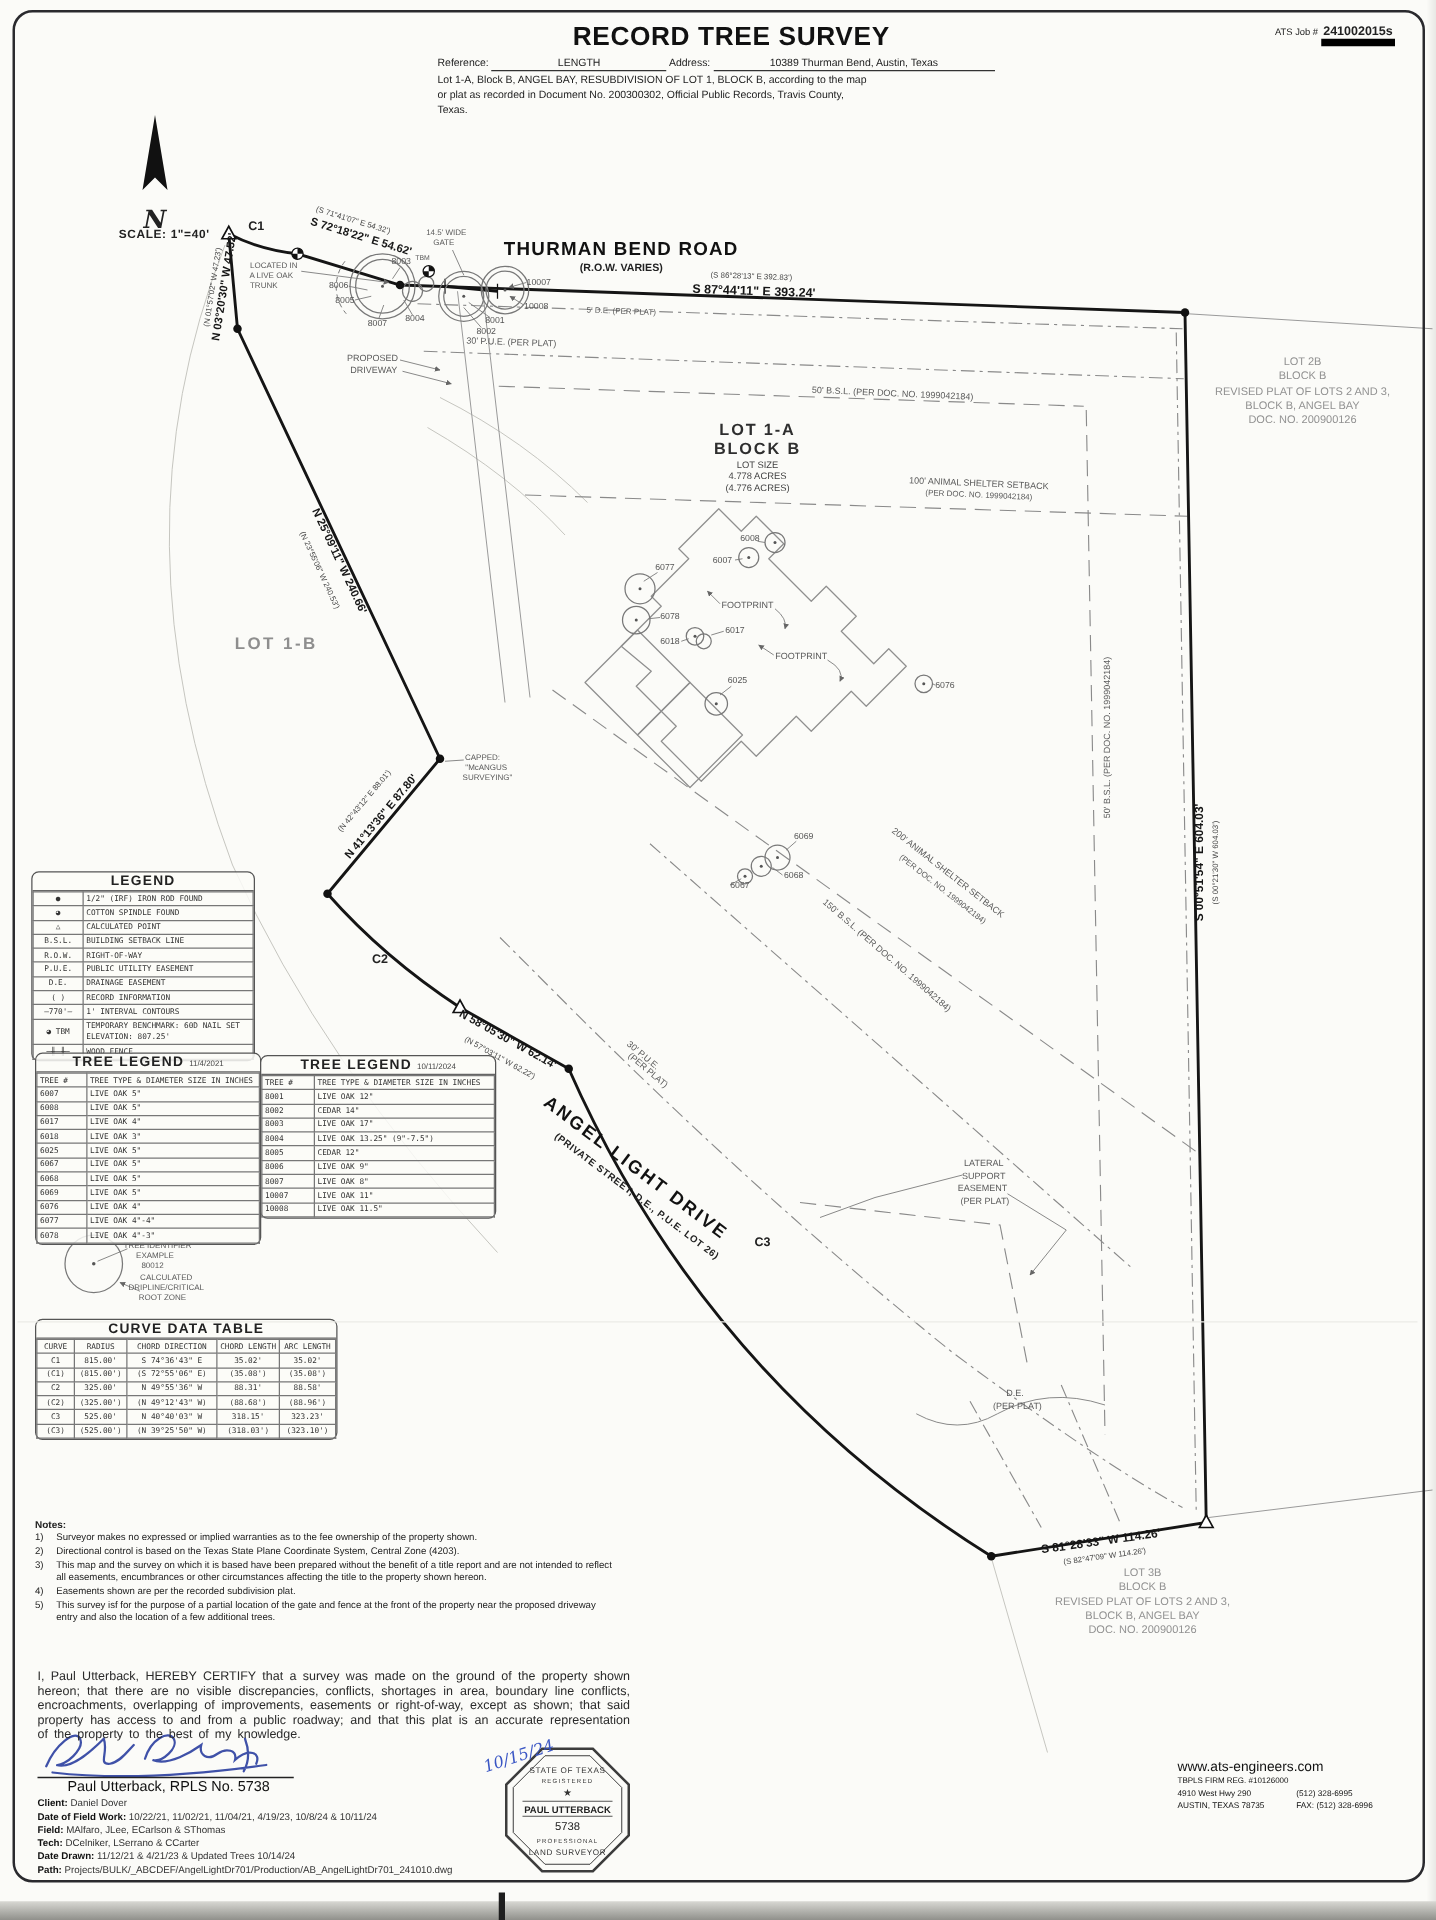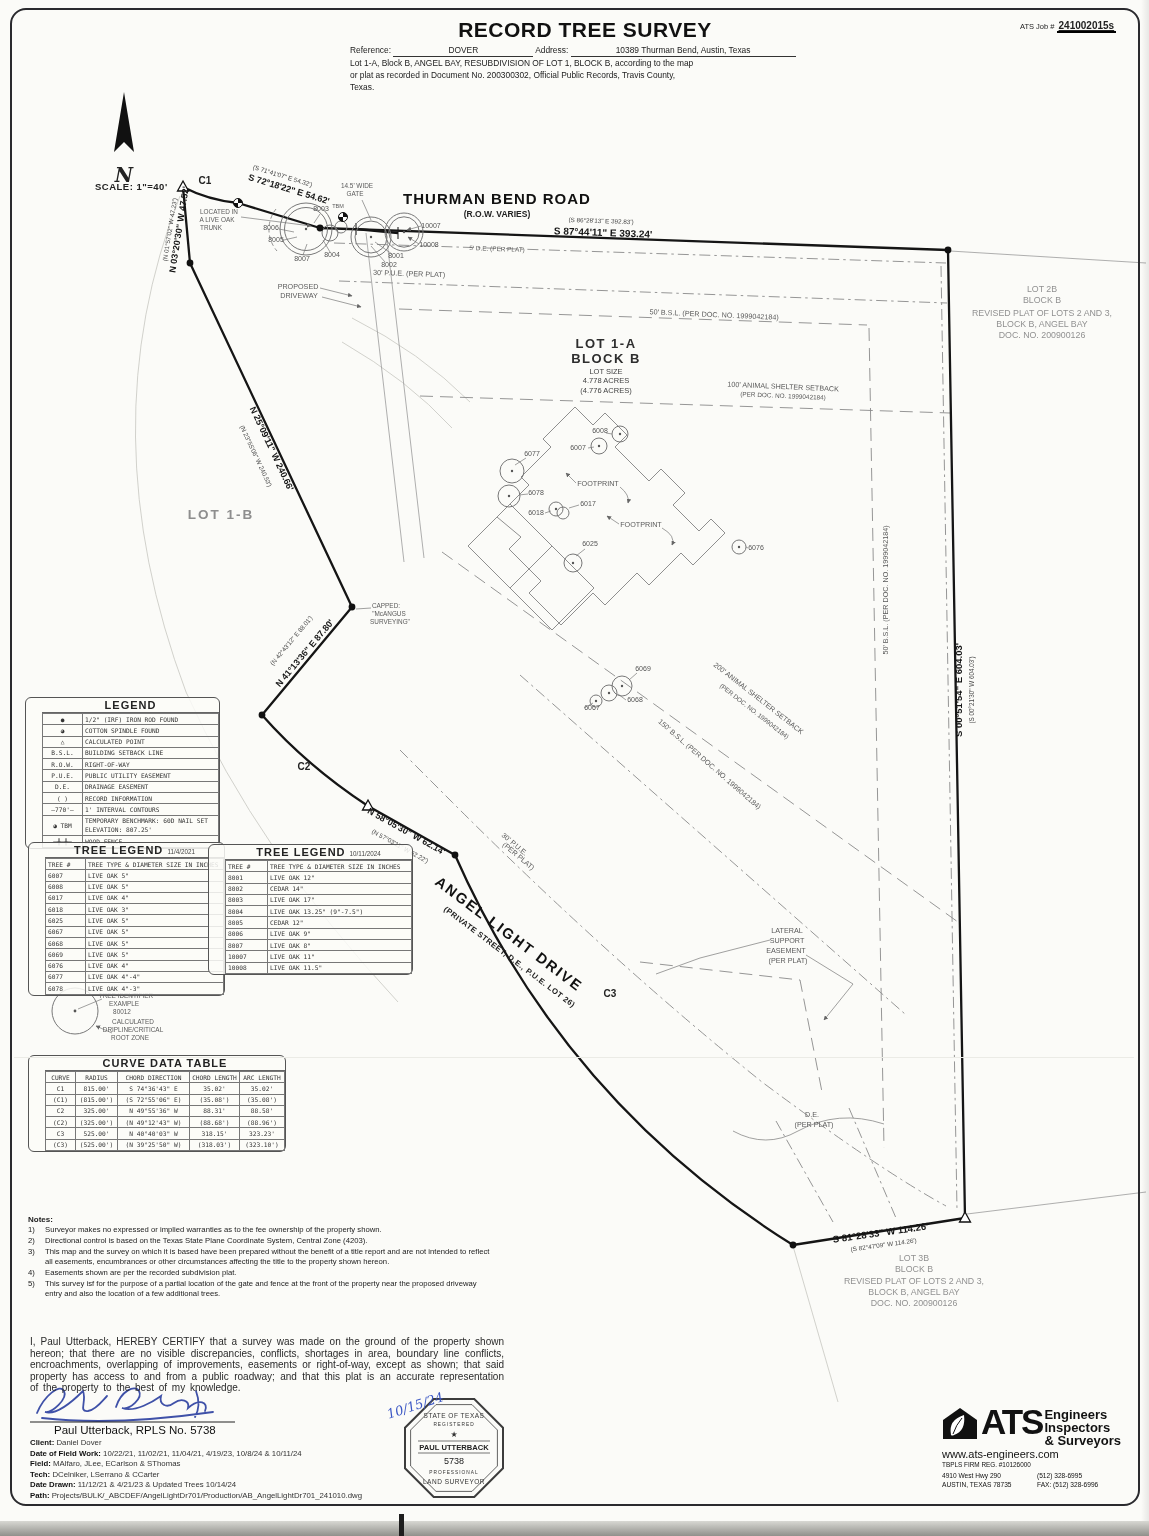--- a/index.html
+++ b/index.html
@@ -4,25 +4,25 @@
 <style>
   html,body{margin:0;padding:0;background:#e8e8e4;}
   #page{position:relative;width:1149px;height:1536px;background:#fbfbf8;overflow:hidden;
         font-family:"Liberation Sans",sans-serif;}
   #border-frame{position:absolute;left:10px;top:8px;width:1126px;height:1494px;
         border:2px solid #2a2a2e;border-radius:16px;}
   
   #page-title{position:absolute;left:400px;top:18px;width:370px;text-align:center;
         font-size:21px;font-weight:bold;color:#111;letter-spacing:.5px;}
   #job-block{position:absolute;left:1020px;top:20px;width:118px;font-size:7.5px;color:#222;}
-  #job-block .num{font-size:10px;font-weight:bold;border-bottom:2px solid #000000;padding:0 2px;text-decoration:underline;}
+  #job-block .num{font-size:10px;font-weight:bold;border-bottom:6px solid #000000;padding:0 2px;}
   #ref-block{position:absolute;left:350px;top:44px;width:480px;font-size:8.4px;color:#222;line-height:12px;}
   #ref-block .u{display:inline-block;border-bottom:1px solid #333;text-align:center;}
   
-  .box{position:absolute;border:1.2px solid #555;border-radius:6px;background:rgba(251,251,248,.85);padding-left:16px;}
+  .box{position:absolute;border:1.2px solid #555;border-radius:6px;background:rgba(251,251,248,.85);}
   .boxtitle{text-align:center;font-weight:bold;font-size:11px;color:#222;letter-spacing:1px;
         border-bottom:.8px solid #666;padding:1px 0;font-family:"Liberation Sans",sans-serif;}
   .boxtitle .dt{font-size:6.3px;font-weight:normal;letter-spacing:0;color:#444;}
   table.cadtable{width:100%;border-collapse:collapse;table-layout:fixed;}
   table.cadtable td{border:.8px solid #777;font:6.2px/1.5 "DejaVu Sans Mono",monospace;
         color:#333;padding:.5px 2px;overflow:hidden;}
   #legend-box td:first-child{text-align:center;}
   #curve-box td{white-space:nowrap;text-align:center;padding:.5px 1px;}
   
   #notes{position:absolute;left:28px;top:1215px;width:466px;color:#222;}
@@ -371,21 +371,21 @@
   <div id="border-frame"></div>
 
   <div id="page-title">RECORD TREE SURVEY</div>
   <div id="job-block">
     <span>ATS Job #</span>
     <span class="num">241002015s</span>
   </div>
   <div id="ref-block">
     <div>
       <span>Reference:</span>
-      <span class="u" style="width:140px">DOVER</span>
+      <span class="u" style="width:140px">LENGTH</span>
       <span>Address:</span>
       <span class="u" style="width:225px">10389 Thurman Bend, Austin, Texas</span>
     </div>
     <div>Lot 1-A, Block B, ANGEL BAY, RESUBDIVISION OF LOT 1, BLOCK B, according to the map</div>
     <div>or plat as recorded in Document No. 200300302, Official Public Records, Travis County,</div>
     <div>Texas.</div>
   </div>
 
   <div id="legend-box" class="box" style="left:25px;top:697px;width:177px">
     <div class="boxtitle">LEGEND</div>
@@ -681,33 +681,20 @@
       <text x="56" y="58" text-anchor="middle" style="font-size:7.6px;fill:#222;font-weight:bold">PAUL UTTERBACK</text>
       <line x1="20" y1="61" x2="92" y2="61" stroke="#3c3c3c" stroke-width=".7"></line>
       <text x="56" y="72" text-anchor="middle" style="font-size:9px;fill:#222">5738</text>
       <text x="56" y="82" text-anchor="middle" style="font-size:4.8px;fill:#333;letter-spacing:1px">PROFESSIONAL</text>
       <text x="56" y="92" text-anchor="middle" style="font-size:6.5px;fill:#333;letter-spacing:.5px">LAND SURVEYOR</text>
     </svg>
   </div>
   <div id="seal-date">10/15/24</div>
 
   <div id="ats">
-    <div class="row1">
-      <svg width="36" height="34" viewBox="0 0 36 34">
-        <path d="M1,32 L1,13 L18,1 L35,13 L35,32 Z" fill="#111"></path>
-        <path d="M9,28 Q6,13 22,8 Q24,24 12,28 Q10,29 9,28 Z" fill="#fff"></path>
-        <path d="M11,27 Q14,18 20,11" stroke="#111" stroke-width="1" fill="none"></path>
-      </svg>
-      <div class="atsname">ATS</div>
-      <div class="tag">
-        <div>Engineers</div>
-        <div>Inspectors</div>
-        <div>&amp; Surveyors</div>
-      </div>
-    </div>
     <div class="url">www.ats-engineers.com</div>
     <div class="reg">TBPLS FIRM REG. #10126000</div>
     <div class="cols">
       <div class="c1">
         <div>4910 West Hwy 290</div>
         <div>AUSTIN, TEXAS 78735</div>
       </div>
       <div>
         <div>(512) 328-6995</div>
         <div>FAX: (512) 328-6996</div>

